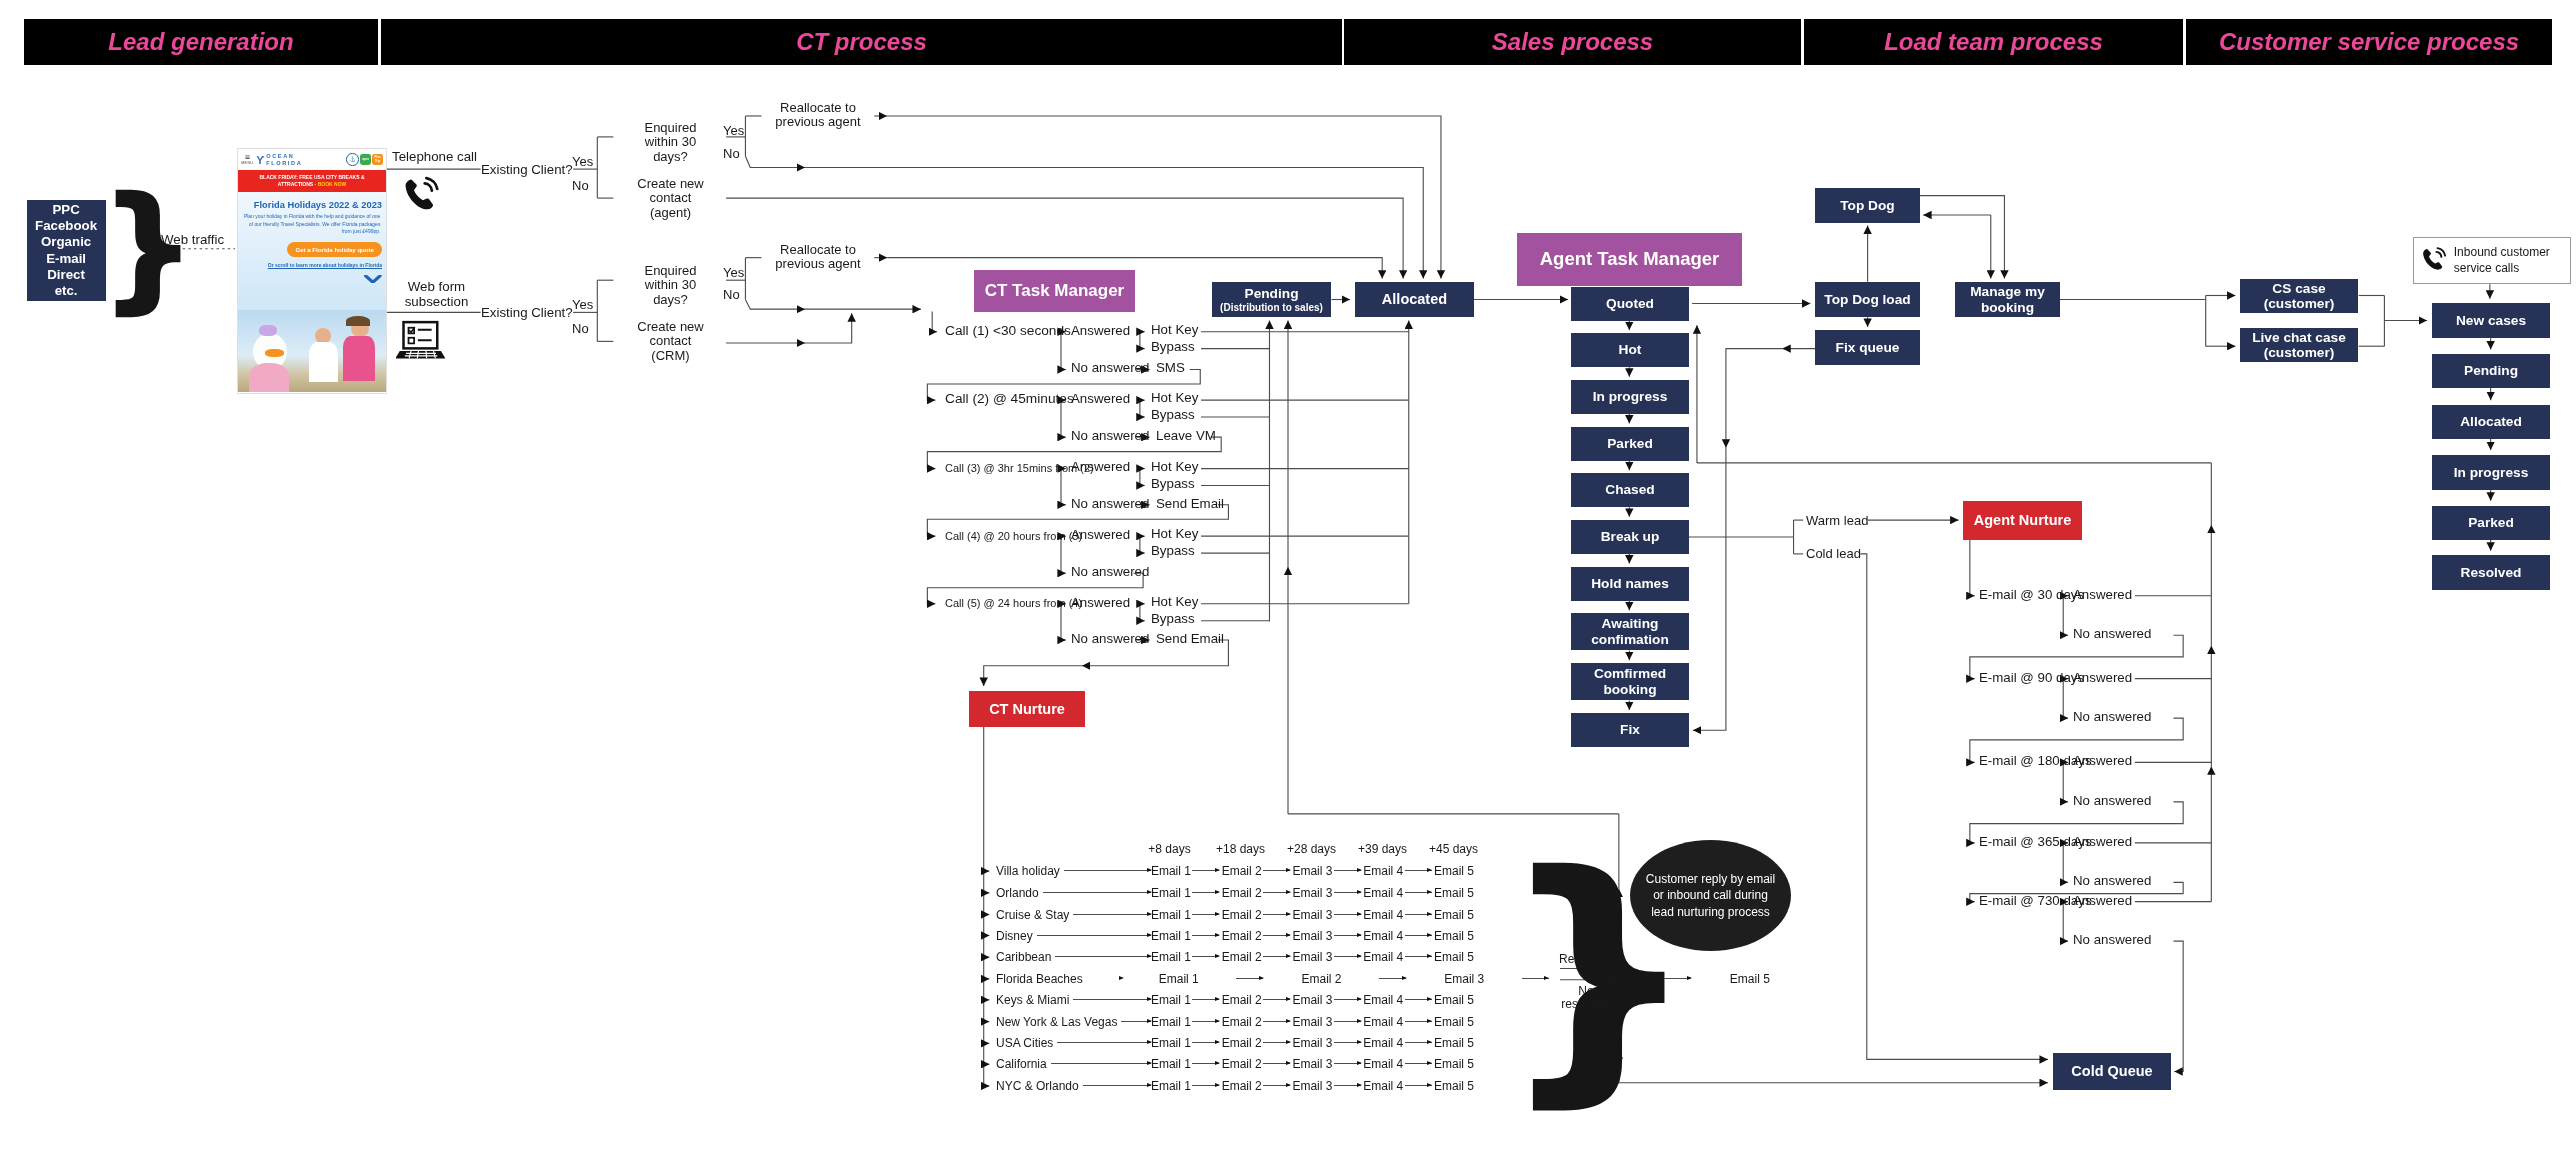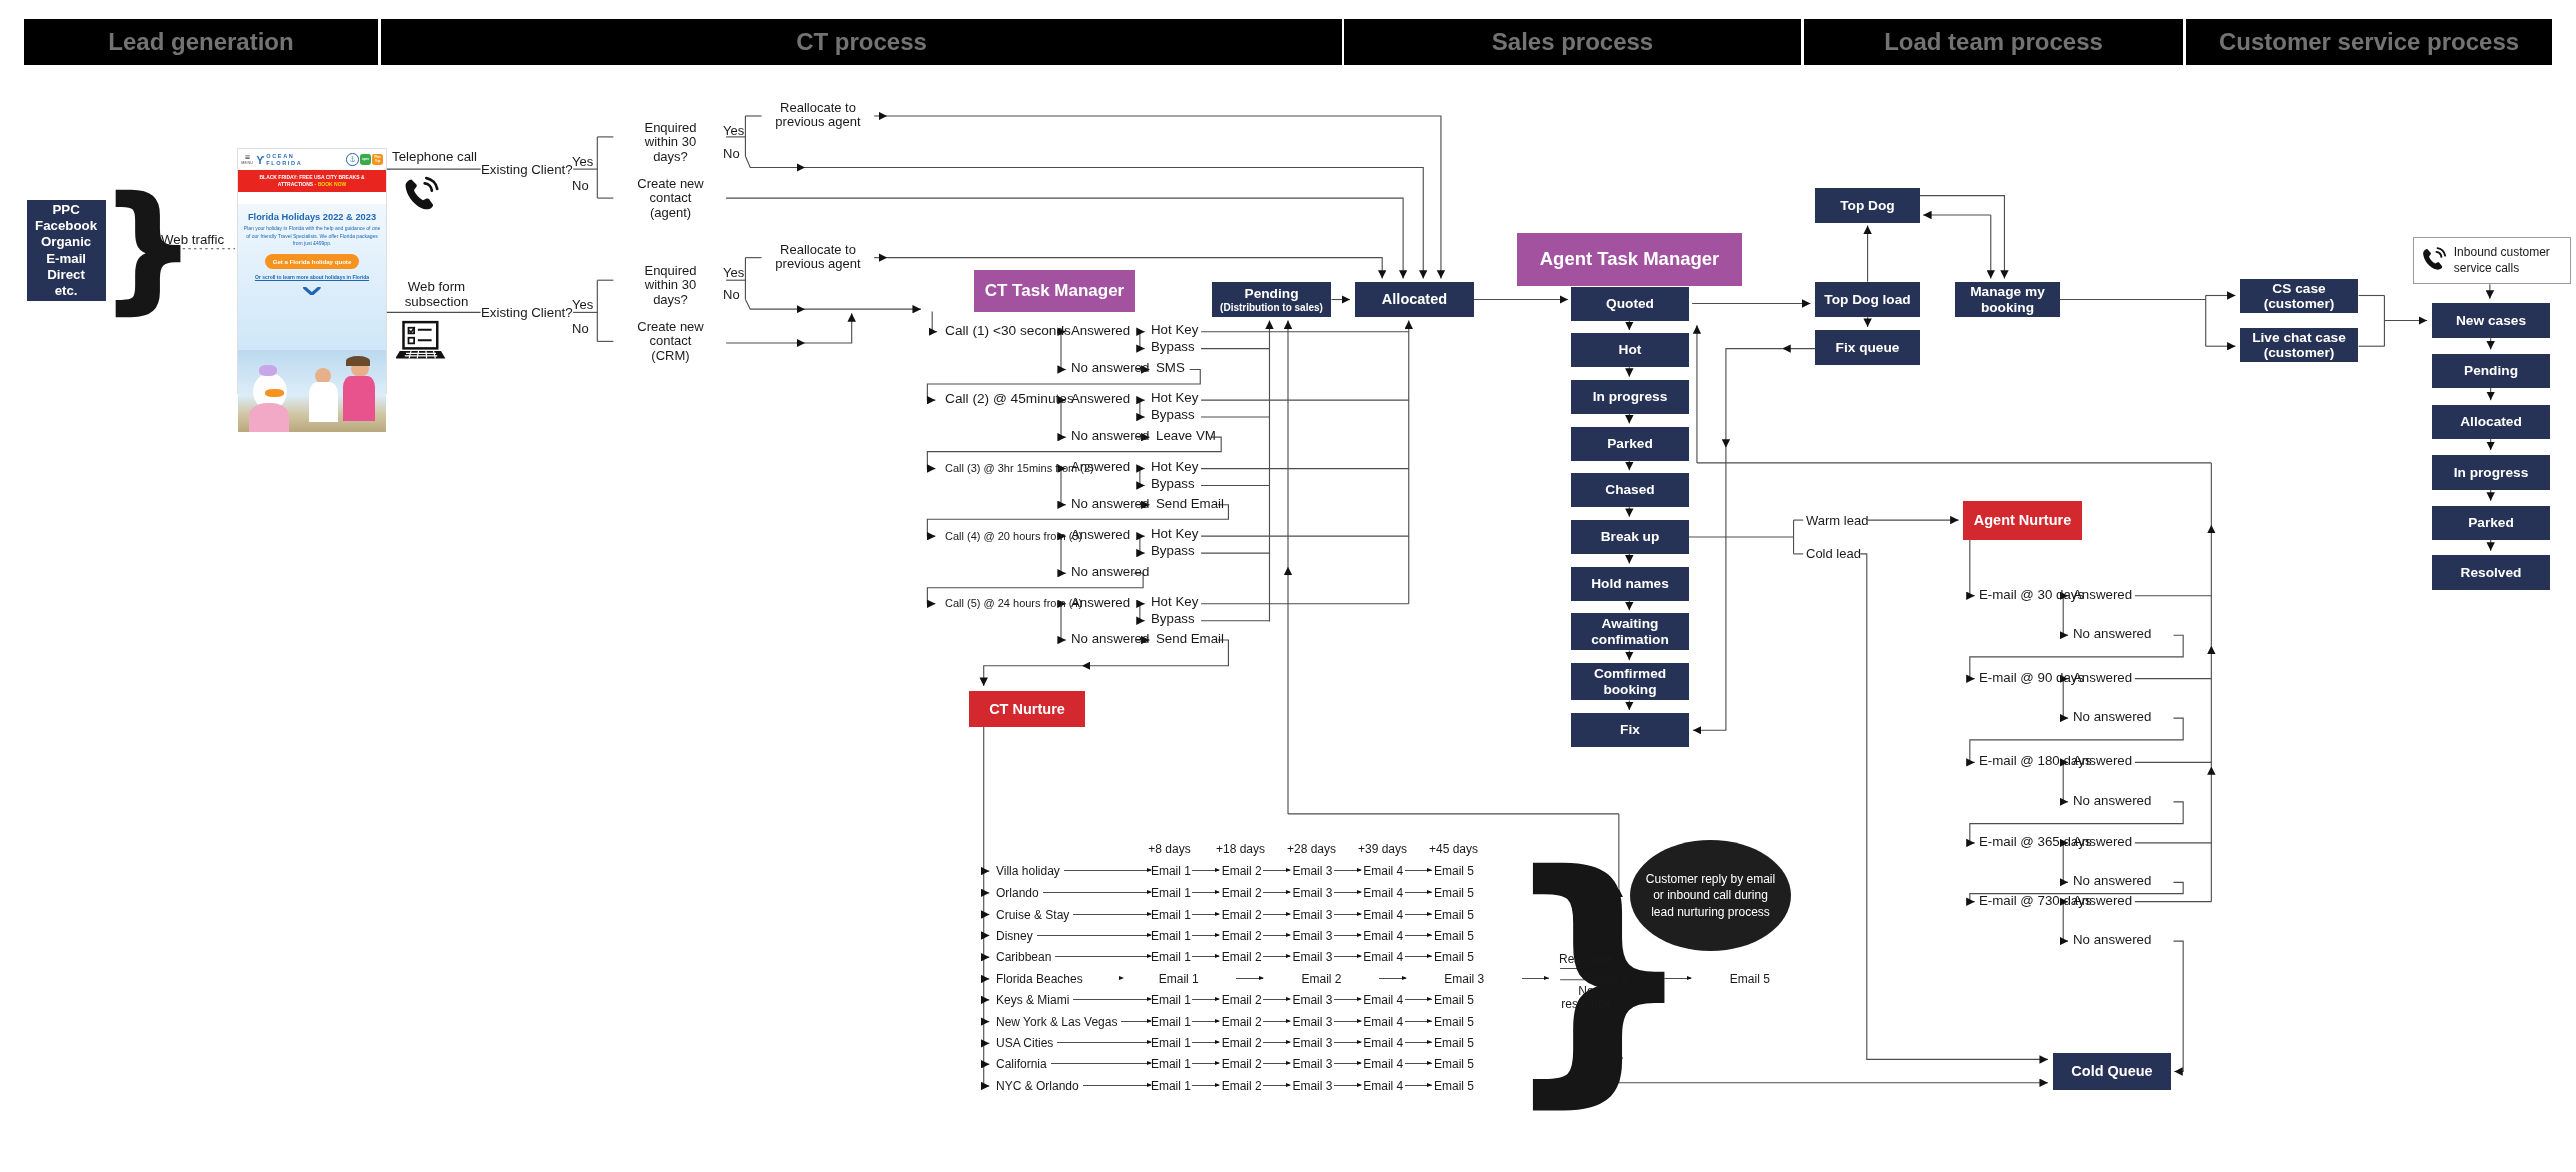--- a/index.html
+++ b/index.html
@@ -1,22 +1,22 @@
 <!DOCTYPE html>
 <html style="font-size:13px"><head>
 <meta charset="utf-8">
 <style>
   html,body{margin:0;padding:0;background:#fff;}
   body{position:relative;width:2576px;height:1173px;overflow:hidden;
        font-family:"Liberation Sans",sans-serif;color:#1a1a1a;}
   #stage{position:absolute;left:0;top:0;width:2576px;height:1173px;}
   svg.wires{position:absolute;left:0;top:0;z-index:1;}
-  .hdr{position:absolute;top:18.5px;height:46px;background:#000;color:#737373;
+  .hdr{position:absolute;top:18.5px;height:46px;background:#000;color:#ec4899;
        display:flex;align-items:center;justify-content:center;
-       font-size:24px;font-weight:bold;z-index:3;}
+       font-size:24px;font-weight:bold;z-index:3;font-style:italic;}
   .nb{position:absolute;background:#273356;color:#fff;font-weight:bold;
       display:flex;align-items:center;justify-content:center;text-align:center;
       font-size:13.7px;line-height:1.12;z-index:4;padding:0 3.2px;box-sizing:border-box;}
   .purple{background:#a2529e;}
   .red{background:#d3282e;}
   .t{position:absolute;font-size:13px;color:#1a1a1a;white-space:nowrap;z-index:5;line-height:1.1;}
   .c{text-align:center;white-space:normal;}
   .sm{font-size:11px;}
   .brace{position:absolute;color:#161616;font-weight:bold;z-index:2;
          -webkit-text-stroke:2.4px #161616;font-family:"DejaVu Sans",sans-serif;}
@@ -43,21 +43,21 @@
   .wlogo .fig{font-size:10.5px;font-weight:bold;}
   .wlogo .nm{display:flex;flex-direction:column;font-size:5.6px;letter-spacing:1.6px;font-weight:bold;line-height:1.1;}
   .badges{margin-left:auto;display:flex;gap:1.6px;align-items:center;}
   .bdg{width:10.5px;height:10.5px;border-radius:2.4px;color:#fff;font-size:2.9px;font-weight:bold;
        display:flex;align-items:center;justify-content:center;text-align:center;line-height:1.1;}
   .bdg.circ{border-radius:50%;background:#fff;border:1.2px solid #1f66b5;color:#1f66b5;font-size:5.6px;}
   .bdg.grn{background:#3aaa4c;} .bdg.org{background:#f6921e;}
   #site .banner{height:22px;background:#e8251f;color:#fff;font-size:5px;font-weight:bold;
        display:flex;align-items:center;justify-content:center;text-align:center;padding:0.8px 3.2px;box-sizing:border-box;line-height:1.5;}
   #site .banner .yel{color:#ffd400;}
-  #site .hero{height:146px;background:linear-gradient(#f0f7fd,#cfe7f8);text-align:center;padding:6.4px 4px 0;box-sizing:border-box;margin-top:12px;}
+  #site .hero{height:118px;background:linear-gradient(#f0f7fd,#cfe7f8);text-align:right;padding:6.4px 4px 0;box-sizing:border-box;}
   #site .hero h1{margin:1.6px 0 3.2px;font-size:9.3px;color:#1f66b5;}
   #site .hero p{margin:0 1.6px 4.8px;font-size:5px;color:#1f66b5;line-height:1.5;}
   #site .cta{display:inline-block;background:#f6921e;color:#fff;font-weight:bold;font-size:6.1px;
        padding:4px 8px;border-radius:8.9px;}
   #site .lnk{display:block;margin-top:4.8px;font-size:5px;color:#1f66b5;font-weight:bold;text-decoration:underline;}
   #site .chev{margin-top:3.2px;}
   #site .photo{position:relative;height:82px;overflow:hidden;
        background:linear-gradient(#bcd9ef 0%,#dcedf8 55%,#cfc3a0 80%,#b9a87e 100%);}
   .ph{position:absolute;border-radius:50%;}
   .pending-sub{font-size:10px;display:block;}

